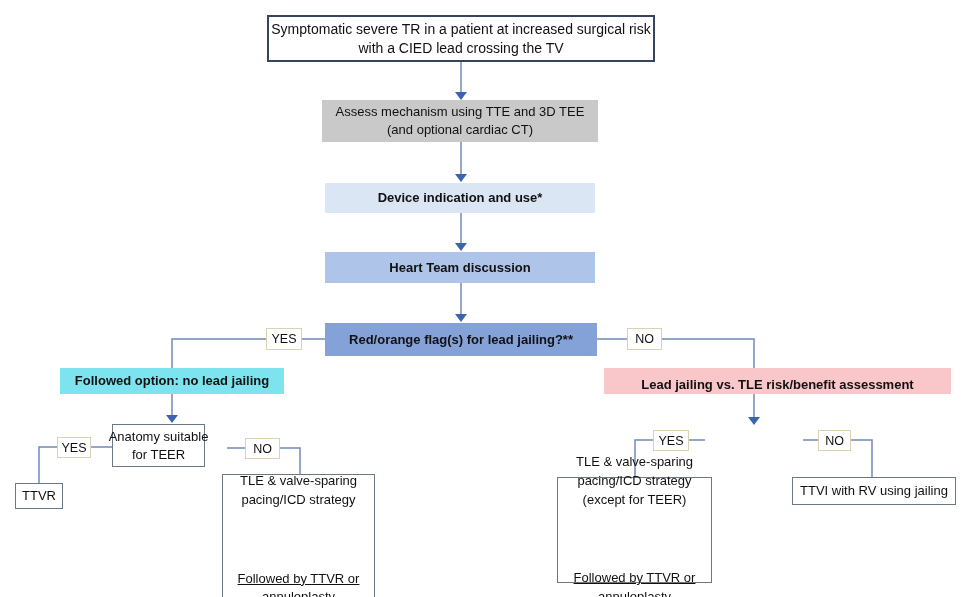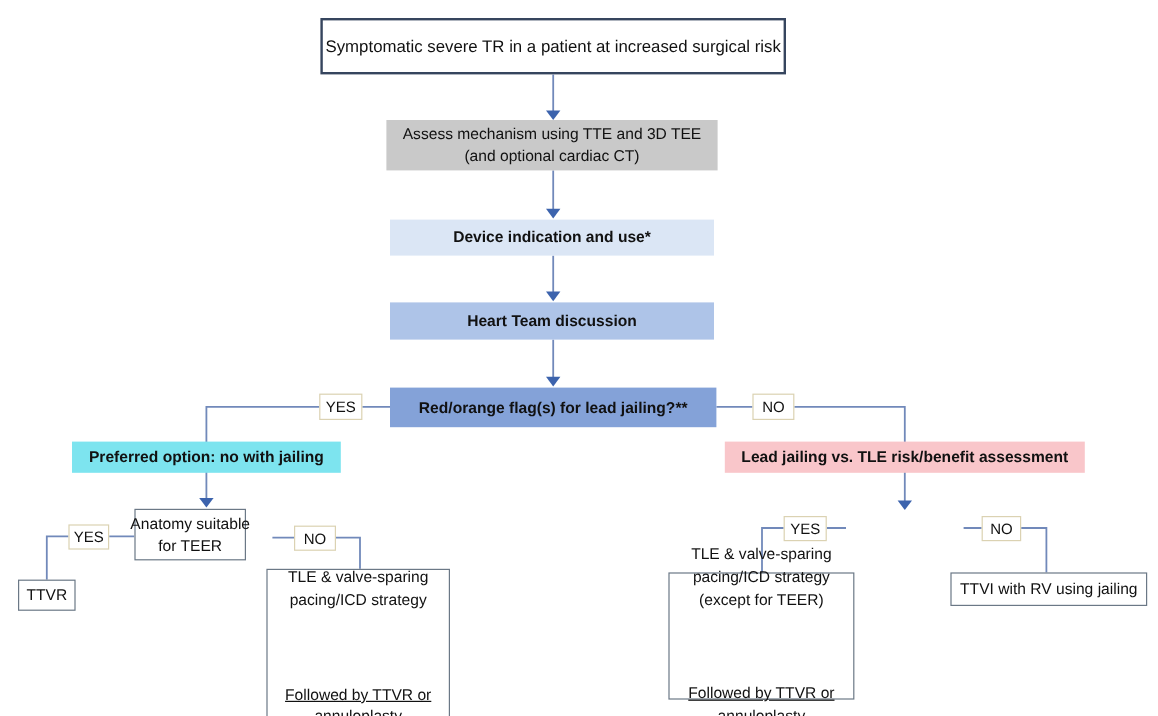--- a/index.html
+++ b/index.html
@@ -54,20 +54,21 @@
       <polygon points="455,174 467,174 461,182"></polygon>
       <polygon points="455,243 467,243 461,251"></polygon>
       <polygon points="455,314 467,314 461,322"></polygon>
       <polygon points="166,415 178,415 172,423"></polygon>
       <polygon points="748,417 760,417 754,425"></polygon>
     </g>
   </svg>
 
   <div class="box start" style="left:267px;top:15px;width:388px;height:47px;">
     <div class="ln">Symptomatic severe TR in a patient at increased surgical risk</div>
+    <div class="ln">with a CIED lead crossing the TV</div>
   </div>
 
   <div class="box assess" style="left:322px;top:100px;width:276px;height:42px;">
     <div class="ln">Assess mechanism using TTE and 3D TEE</div>
     <div class="ln">(and optional cardiac CT)</div>
   </div>
 
   <div class="box device" style="left:325px;top:183px;width:270px;height:30px;">
     <div class="ln">Device indication and use*</div>
   </div>
@@ -77,24 +78,24 @@
   </div>
 
   <div class="box flags" style="left:325px;top:323px;width:272px;height:33px;">
     <div class="ln">Red/orange flag(s) for lead jailing?**</div>
   </div>
 
   <div class="yn" style="left:266px;top:328px;width:36px;height:22px;">YES</div>
   <div class="yn" style="left:627px;top:328px;width:35px;height:22px;">NO</div>
 
   <div class="box cyan" style="left:60px;top:368px;width:224px;height:26px;">
-    <div class="ln">Preferred option: no with jailing</div>
+    <div class="ln">Followed option: no lead jailing</div>
   </div>
 
-  <div class="box pink" style="left:604px;top:368px;width:300px;height:26px;">
+  <div class="box pink" style="left:604px;top:368px;width:347px;height:26px;justify-content:flex-end;">
     <div class="ln">Lead jailing vs. TLE risk/benefit assessment</div>
   </div>
 
   <div class="box plain" style="left:112px;top:424px;width:93px;height:43px;">
     <div class="ln">Anatomy suitable</div>
     <div class="ln">for TEER</div>
   </div>
 
   <div class="yn" style="left:57px;top:437px;width:34px;height:21px;">YES</div>
   <div class="yn" style="left:245px;top:438px;width:35px;height:21px;">NO</div>

